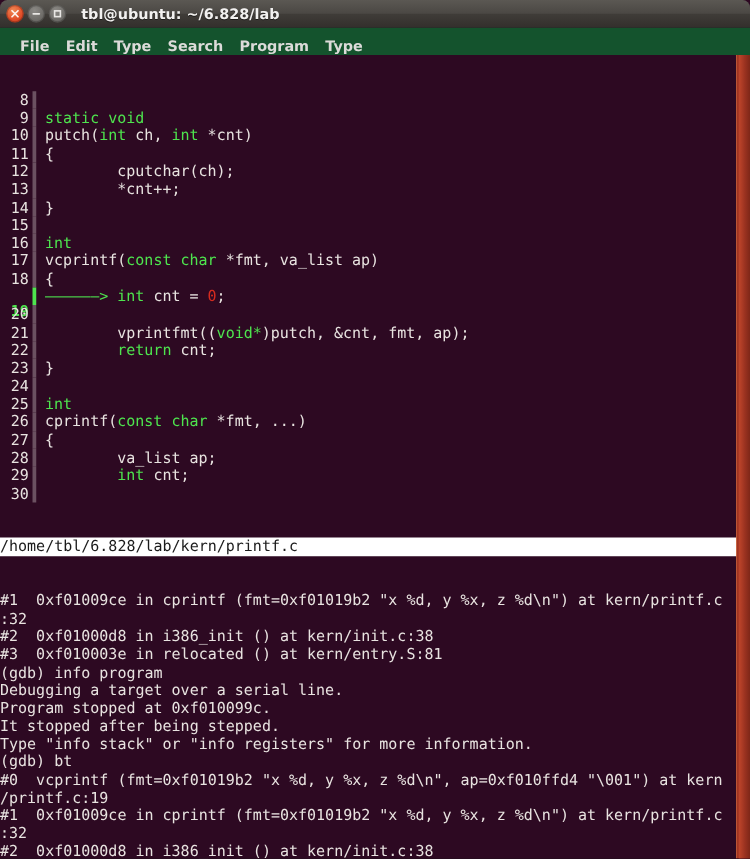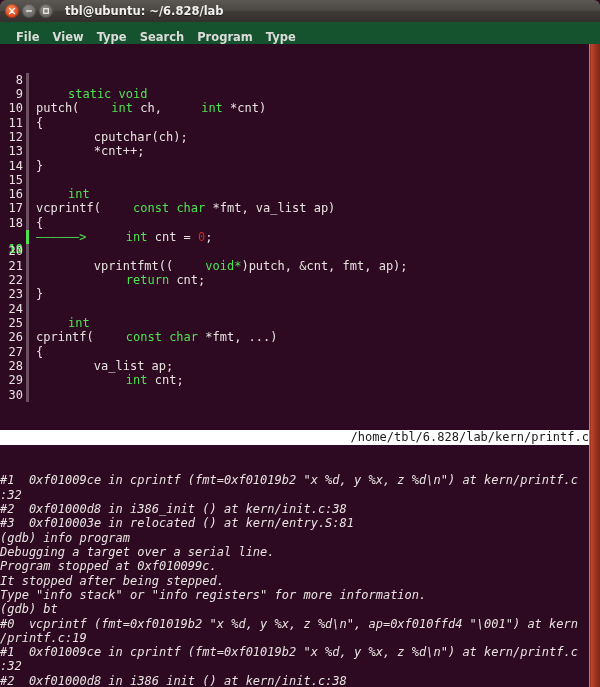--- a/index.html
+++ b/index.html
@@ -124,45 +124,43 @@
     flex: none;
     background: #6b5161;
     align-self: stretch;
   }
   .gutter.current { background: #4ee44e; }
   .code {
     padding-left: 7px;
     white-space: pre;
     color: #e8e3e0;
   }
-  .kw { color: #4ee44e; margin-left: 32px; }
+  .kw { color: #4ee44e; }
   .num { color: #d42b1f; }
   .arrow { color: #4ee44e; }
 
   
   #statusbar {
     height: 14.32px;
     background: #ffffff;
     color: #1a1a1a;
     white-space: pre;
     font-family: "DejaVu Sans Mono", monospace;
     font-size: 12px;
     line-height: 14.32px;
     overflow: hidden;
-    text-align: right;
   }
 
   
   #gdb-output { }
   .out-row {
     height: 14.32px;
     white-space: pre;
     color: #e8e3e0;
     line-height: 14.32px;
-    font-style: italic;
   }
 
   
   #scrollbar {
     position: absolute;
     top: 0;
     right: 0;
     width: 11px;
     height: 100%;
     background: linear-gradient(to right,
@@ -199,21 +197,21 @@
     <div class="winbtn" id="btn-max">
       <svg width="8" height="8" viewBox="0 0 8 8" aria-hidden="true">
         <rect x="1.7" y="1.7" width="4.6" height="4.6" fill="none" stroke="#e9e7e4" stroke-width="1.3"></rect>
       </svg>
     </div>
     <div id="window-title">tbl@ubuntu: ~/6.828/lab</div>
   </div>
 
   <div id="menubar">
     <div class="menu-item">File</div>
-    <div class="menu-item">View</div>
+    <div class="menu-item">Edit</div>
     <div class="menu-item">Type</div>
     <div class="menu-item">Search</div>
     <div class="menu-item">Program</div>
     <div class="menu-item">Type</div>
   </div>
 
   <div id="terminal">
     <div id="term-text">
       <div id="source-pane"><div class="src-row"><span class="lineno">8</span><span class="gutter"></span><span class="code"></span></div><div class="src-row"><span class="lineno">9</span><span class="gutter"></span><span class="code"><span class="kw">static void</span></span></div><div class="src-row"><span class="lineno">10</span><span class="gutter"></span><span class="code"><span>putch(</span><span class="kw">int</span><span> ch, </span><span class="kw">int</span><span> *cnt)</span></span></div><div class="src-row"><span class="lineno">11</span><span class="gutter"></span><span class="code"><span>{</span></span></div><div class="src-row"><span class="lineno">12</span><span class="gutter"></span><span class="code"><span>        cputchar(ch);</span></span></div><div class="src-row"><span class="lineno">13</span><span class="gutter"></span><span class="code"><span>        *cnt++;</span></span></div><div class="src-row"><span class="lineno">14</span><span class="gutter"></span><span class="code"><span>}</span></span></div><div class="src-row"><span class="lineno">15</span><span class="gutter"></span><span class="code"></span></div><div class="src-row"><span class="lineno">16</span><span class="gutter"></span><span class="code"><span class="kw">int</span></span></div><div class="src-row"><span class="lineno">17</span><span class="gutter"></span><span class="code"><span>vcprintf(</span><span class="kw">const char</span><span> *fmt, va_list ap)</span></span></div><div class="src-row"><span class="lineno">18</span><span class="gutter"></span><span class="code"><span>{</span></span></div><div class="src-row"><span class="lineno current">19</span><span class="gutter current"></span><span class="code"><span class="arrow">——————&gt; </span><span class="kw">int</span><span> cnt = </span><span class="num">0</span><span>;</span></span></div><div class="src-row"><span class="lineno">20</span><span class="gutter"></span><span class="code"></span></div><div class="src-row"><span class="lineno">21</span><span class="gutter"></span><span class="code"><span>        vprintfmt((</span><span class="kw">void*</span><span>)putch, &amp;cnt, fmt, ap);</span></span></div><div class="src-row"><span class="lineno">22</span><span class="gutter"></span><span class="code"><span>        </span><span class="kw">return</span><span> cnt;</span></span></div><div class="src-row"><span class="lineno">23</span><span class="gutter"></span><span class="code"><span>}</span></span></div><div class="src-row"><span class="lineno">24</span><span class="gutter"></span><span class="code"></span></div><div class="src-row"><span class="lineno">25</span><span class="gutter"></span><span class="code"><span class="kw">int</span></span></div><div class="src-row"><span class="lineno">26</span><span class="gutter"></span><span class="code"><span>cprintf(</span><span class="kw">const char</span><span> *fmt, ...)</span></span></div><div class="src-row"><span class="lineno">27</span><span class="gutter"></span><span class="code"><span>{</span></span></div><div class="src-row"><span class="lineno">28</span><span class="gutter"></span><span class="code"><span>        va_list ap;</span></span></div><div class="src-row"><span class="lineno">29</span><span class="gutter"></span><span class="code"><span>        </span><span class="kw">int</span><span> cnt;</span></span></div><div class="src-row"><span class="lineno">30</span><span class="gutter"></span><span class="code"></span></div></div>
       <div id="statusbar">/home/tbl/6.828/lab/kern/printf.c</div>

